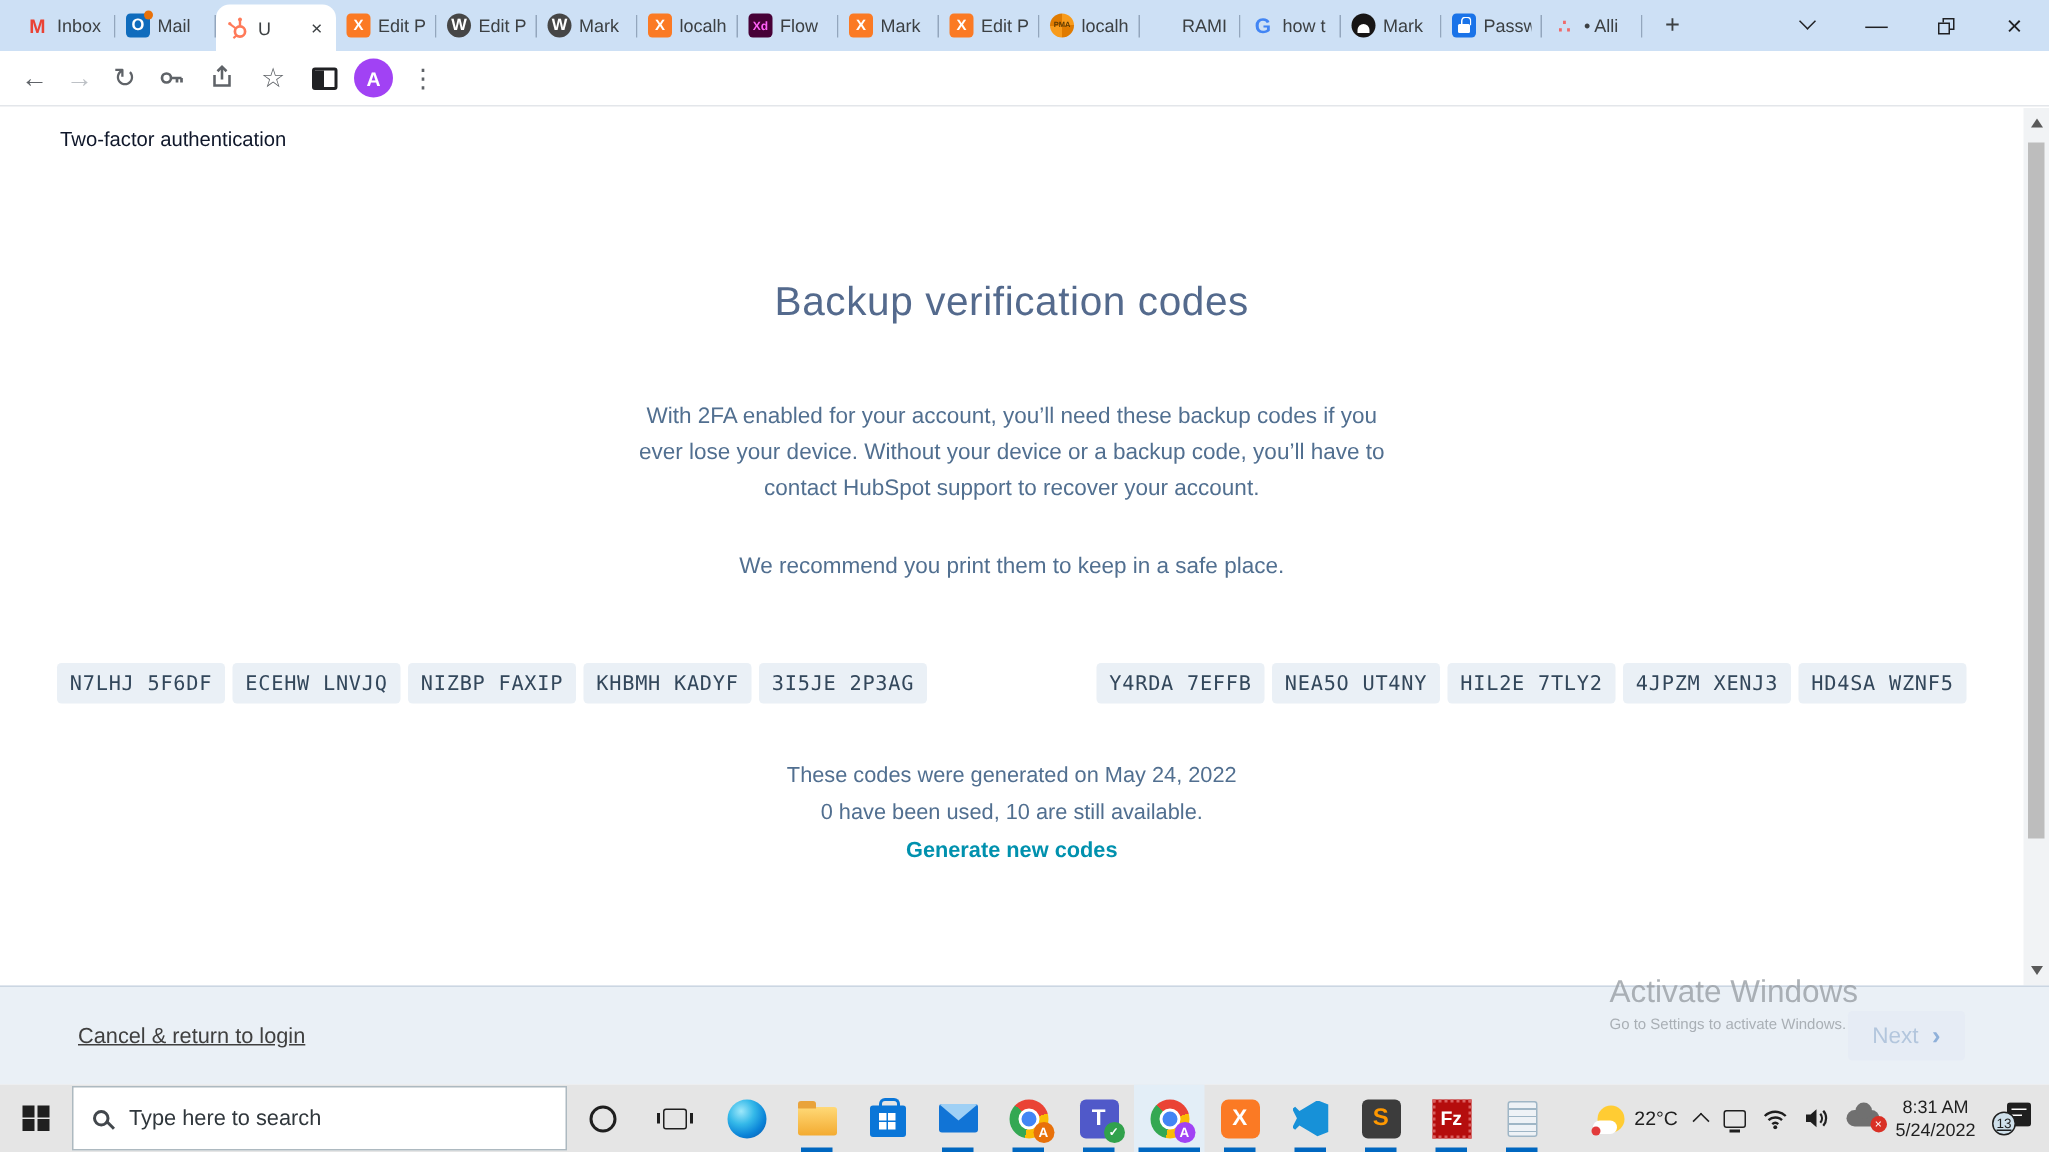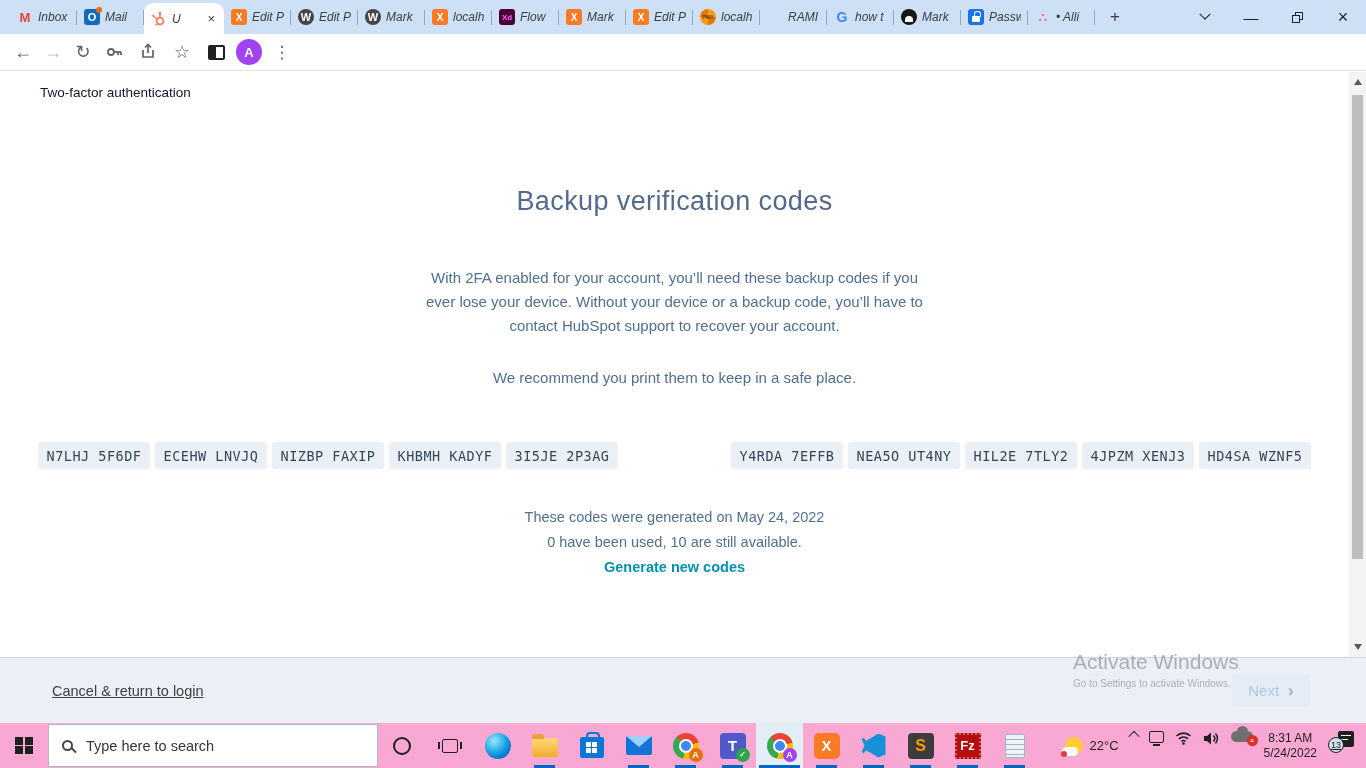--- a/index.html
+++ b/index.html
@@ -9,21 +9,21 @@
 
   
   .tabstrip { position:absolute; top:0; left:0; right:0; height:34px; background:#cde0f5;
               display:flex; align-items:flex-end; padding-left:10px; }
   .tab { height:28px; width:67px; flex:none; display:flex; align-items:center; gap:5px;
          padding:0 7px; margin-bottom:3px; position:relative; overflow:hidden; }
   .tab:not(.active)::after { content:""; position:absolute; right:0; top:7px; height:15px;
          width:1px; background:#93a6bd; }
   .tab.active { background:#fff; border-radius:9px 9px 0 0; height:31px; margin-bottom:0;
          width:80px; z-index:2; overflow:visible; }
-  .ttitle { font-size:12px; color:#3c4043; white-space:nowrap; overflow:hidden; flex:1;font-style:italic; }
+  .ttitle { font-size:12px; color:#3c4043; white-space:nowrap; overflow:hidden; flex:1; }
   .closex { font-size:13px; color:#3c4043; flex:none; padding:0 2px; }
   .fav { width:16px; height:16px; flex:none; display:flex; align-items:center;
          justify-content:center; font-weight:bold; font-size:12px; border-radius:3px; }
   .fav-gmail { color:#ea4335; font-size:13px; }
   .fav-outlook { background:#0f6cbd; color:#fff; font-size:11px; position:relative; }
   .fav-outlook::after { content:""; position:absolute; right:-2px; top:-2px; width:6px;
          height:6px; border-radius:50%; background:#e8710a; }
   .fav-wp { background:#464646; color:#fff; border-radius:50%; font-size:11px; }
   .fav-xampp { background:#fb7a24; color:#fff; font-size:10px; }
   .fav-xd { background:#470137; color:#ff61f6; font-size:8px; }
@@ -109,21 +109,21 @@
              color:#b3c6dd; font-size:15px; display:flex; align-items:center; justify-content:center;
              gap:9px; font-family:"Liberation Sans", sans-serif; }
   .nextbtn .nchev { color:#8fb0d9; font-size:17px; font-weight:bold; }
 
   
   .watermark { position:absolute; left:1073px; top:650px; z-index:30; pointer-events:none; }
   .wm1 { font-size:21px; color:#999fa5; opacity:.8; }
   .wm2 { font-size:10px; color:#9aa0a6; opacity:.8; margin-top:4px; }
 
   
-  .taskbar { position:absolute; left:0; right:0; bottom:0; height:45px; background:#f9a8d4;
+  .taskbar { position:absolute; left:0; right:0; bottom:0; height:45px; background:#e5e5e5;
              display:flex; align-items:center; z-index:20; }
   .tbbtn { width:48px; height:45px; display:flex; align-items:center; justify-content:center; flex:none; }
   .winlogo { display:grid; grid-template-columns:8px 8px; grid-template-rows:8px 8px; gap:1.5px;
              transform:skewY(0deg); }
   .winlogo i { background:#1f1f1f; display:block; }
   .searchbox { width:330px; height:43px; background:#fff; border:1px solid #adb9c0; display:flex;
                align-items:center; gap:11px; padding:0 13px; flex:none; }
   .mag { width:11px; height:11px; border:2px solid #42474c; border-radius:50%; position:relative; flex:none; }
   .mag::after { content:""; position:absolute; width:7px; height:2px; background:#42474c;
                 transform:rotate(45deg); right:-6px; bottom:-2px; }
@@ -173,21 +173,21 @@
   .xamppbig { width:26px; height:26px; background:#fb7a24; border-radius:5px; color:#fff;
            font-weight:bold; font-size:15px; display:flex; align-items:center; justify-content:center; }
   .vscode { width:24px; height:24px; background:#1791d8;
             clip-path:polygon(70% 0,100% 12%,100% 88%,70% 100%,20% 70%,8% 82%,0 76%,13% 50%,0 24%,8% 18%,20% 30%); }
   .sublime { width:26px; height:26px; background:#3c3c3c; border-radius:4px; color:#ff9800;
             font-weight:bold; font-size:16px; display:flex; align-items:center; justify-content:center; }
   .filezilla { width:26px; height:26px; background:#b50d0d; border:2px dotted #d96060; color:#fff;
             font-weight:bold; font-size:13px; display:flex; align-items:center; justify-content:center; }
   .notepad { width:20px; height:24px; background:#eef2f6; border:1px solid #9fb6c6; border-radius:2px;
             background-image:repeating-linear-gradient(#eef2f6 0 4px, #9fb6c6 4px 5px); }
-  .tray { margin-left:auto; display:flex; gap:11px; padding-right:12px; }
+  .tray { margin-left:auto; display:flex; align-items:center; gap:11px; padding-right:12px; }
   .weather { display:flex; align-items:center; gap:7px; }
   .sun { width:18px; height:18px; border-radius:50%; background:#ffcc33; position:relative; }
   .sun::before { content:""; position:absolute; bottom:-1px; left:-3px; width:16px; height:9px;
                  background:#fff; border-radius:8px; }
   .sun::after { content:""; position:absolute; bottom:-2px; left:-4px; width:6px; height:6px;
                 background:#e23b3b; border-radius:50%; }
   .temp { font-size:13px; color:#1f1f1f; }
   .chevup { width:8px; height:8px; border-left:1.7px solid #1f1f1f; border-top:1.7px solid #1f1f1f;
             transform:rotate(45deg) translate(1px,1px); }
   .cast { width:15px; height:12px; border:1.7px solid #1f1f1f; border-radius:2px; position:relative; }

